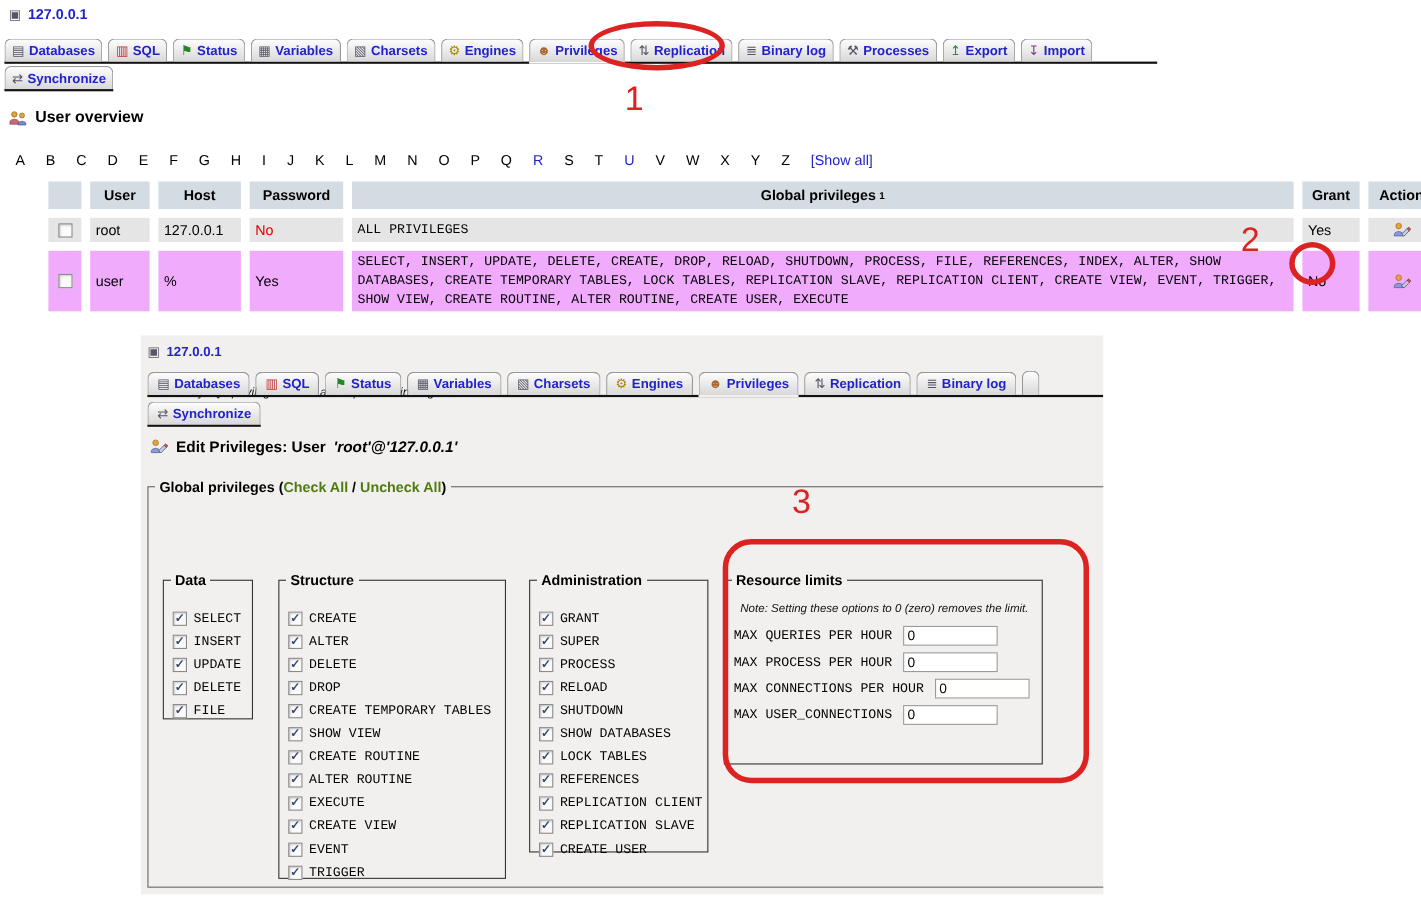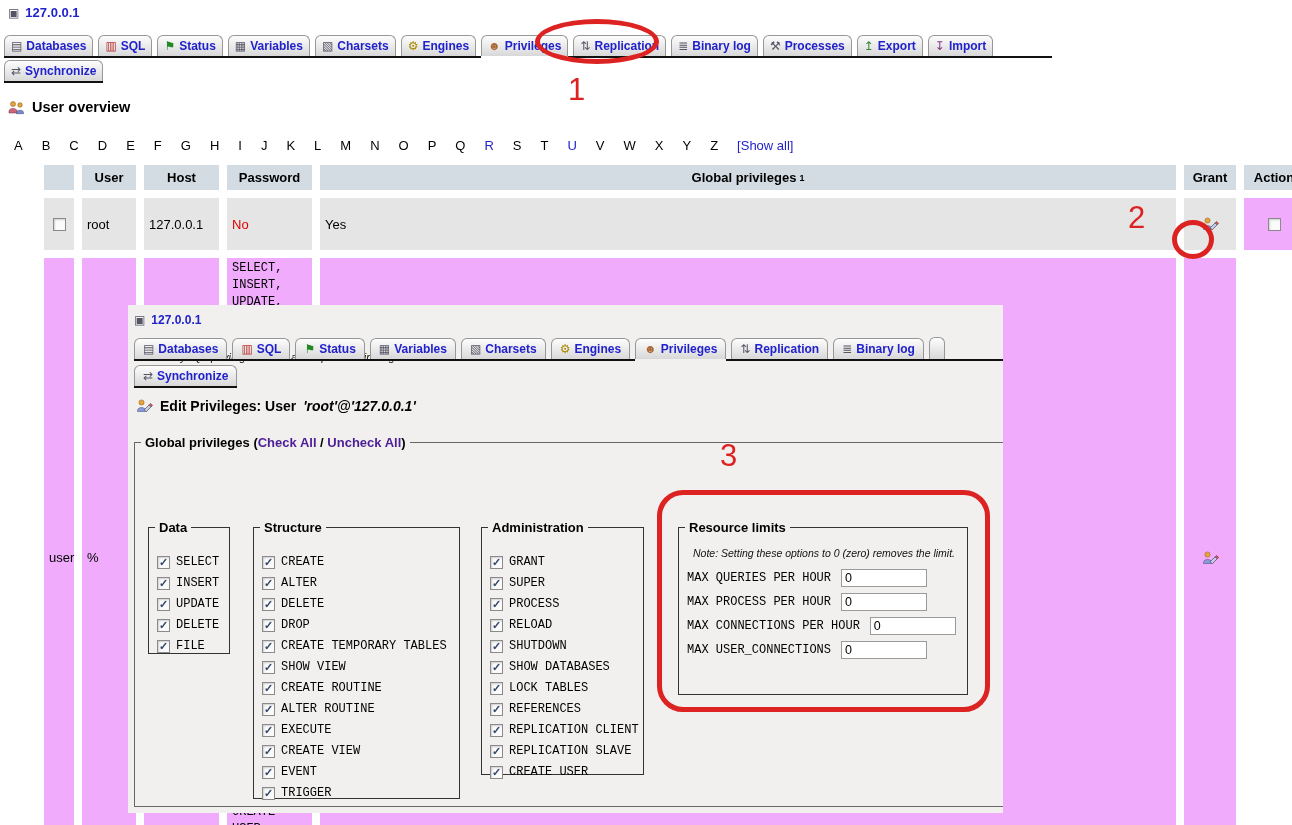--- a/index.html
+++ b/index.html
@@ -60,29 +60,29 @@
   #inset-tabs .underline { width:869px; }
   .tab-sliver { position:relative; z-index:1; width:16px; height:22px; background:linear-gradient(#fdfdfd,#d8d8d8);
                 border:1px solid #979797; border-bottom:none; border-radius:6px 6px 0 0; }
   #inset-sync { left:6px; top:60px; }
   #inset-heading { left:8px; top:93px; font-size:14px; }
   .it { font-style:italic; }
 
   fieldset { border:1px solid #555; position:absolute; background:transparent; }
   legend { font-weight:bold; font-size:13px; margin-left:6px; padding:0 4px; color:#000; white-space:nowrap; }
   #gp-fieldset { left:6px; top:130px; width:920px; height:372px; border-color:#666; }
-  .leglink { color:#4c1d95; cursor:pointer; text-decoration:none; }
+  .leglink { color:#4d7c0f; cursor:pointer; text-decoration:none; }
   .notetext { font-style:italic; font-size:11px; color:#111; }
   #gp-note { position:absolute; left:14px; top:46px; }
 
   .privfs { border:1px solid #333; }
   #fs-data   { left:20px;  top:215px; width:82px;  height:134px; }
   #fs-struct { left:125px; top:215px; width:207px; height:279px; }
   #fs-admin  { left:353px; top:215px; width:162px; height:255px; }
-  #fs-res    { left:550px; top:215px; width:290px; height:175px; }
+  #fs-res    { left:530px; top:215px; width:290px; height:175px; }
   .privitem { display:flex; align-items:center; gap:6px; margin:0 4px 7px 8px; }
   .privfs .privitem:first-of-type { margin-top:20px; }
   .plabel { font-size:12px; white-space:nowrap; }
   #res-note { margin:12px 6px 10px 8px; font-size:10.5px;text-align:center; }
   .resrow { display:flex; align-items:center; gap:10px; margin:0 4px 6px 8px; }
   .resrow .plabel { font-size:12px; }
   .rsinput { width:86px; height:18px; border:1px solid #9a9a9a; background:#fff; font-size:12.5px;
              font-family:"Liberation Sans", sans-serif; padding:0 3px; }
 
   
@@ -219,20 +219,21 @@
       </div>
     <div class="th">Grant</div>
     <div class="th">Action</div>
 
     <div class="r1 cbcell">
         <span class="cb"></span>
       </div>
     <div class="r1">root</div>
     <div class="r1">127.0.0.1</div>
     <div class="r1 redtext">No</div>
+    <div class="r1 mono privcell">ALL PRIVILEGES</div>
     <div class="r1">Yes</div>
     <div class="r1 actioncell">
         <span>
           <svg width="17" height="16" viewBox="0 0 17 16">
             <circle cx="5.5" cy="4.5" r="2.6" fill="#e6a23c" stroke="#8a5d1c" stroke-width="0.5"></circle>
             <path d="M1.5 12.5 C1.5 8.5 9.5 8.5 9.5 12.5 L9.5 13.5 L1.5 13.5 Z" fill="#8899dd" stroke="#40486e" stroke-width="0.5"></path>
             <path d="M8.2 11.8 L13.2 6.8 L15.2 8.8 L10.2 13.8 Z" fill="#c8cdf0" stroke="#333" stroke-width="0.6"></path>
             <path d="M13.2 6.8 L14.6 5.4 L16.6 7.4 L15.2 8.8 Z" fill="#e05050" stroke="#333" stroke-width="0.5"></path>
           </svg>
         </span>

